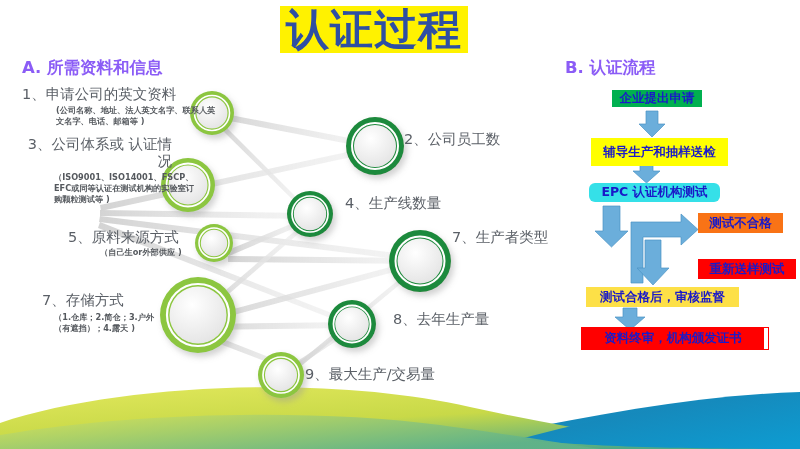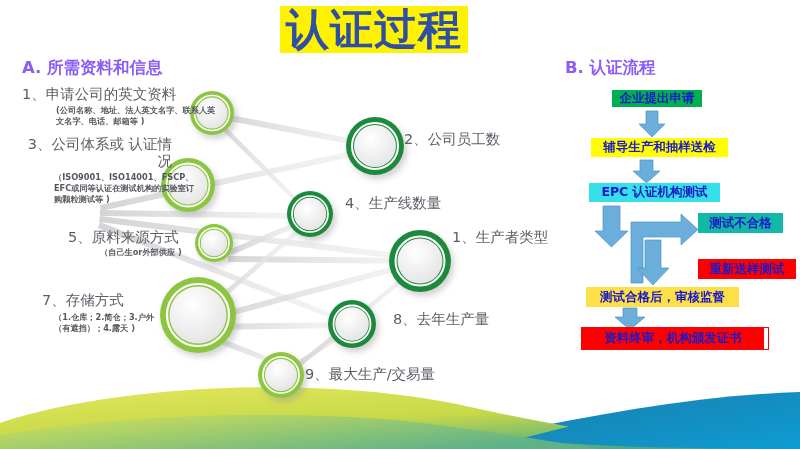--- a/index.html
+++ b/index.html
@@ -83,23 +83,23 @@
   .fbox{
     position:absolute;z-index:22;
     font-family:"DejaVu Sans","Liberation Sans",sans-serif;
     font-size:12.5px;font-weight:700;
     color:#1A1AC8;
     display:flex;align-items:center;justify-content:center;
     white-space:nowrap;
     box-sizing:border-box;
   }
   #fb1{left:612px;top:90px;width:90px;height:17px;background:#00B050;}
-  #fb2{left:591px;top:138px;width:137px;height:19px;background:#FFFF00;}
-  #fb3{left:589px;top:183px;width:131px;height:19px;background:#35E0E8;}
-  #fb4{left:698px;top:213px;width:85px;height:20px;background:#14b8a6;}
+  #fb2{left:591px;top:138px;width:137px;height:28px;background:#FFFF00;}
+  #fb3{left:589px;top:183px;width:131px;height:19px;background:#35E0E8;border-radius:6px;}
+  #fb4{left:698px;top:213px;width:85px;height:20px;background:#f97316;}
   #fb5{left:698px;top:259px;width:98px;height:20px;background:#FF0000;}
   #fb6{left:586px;top:287px;width:153px;height:20px;background:#fde047;}
   #fb7{left:582px;top:328px;width:186px;height:21px;background:#FF0000;border-right:4px solid #fff;
        box-shadow:0 0 0 1px #FF0000;}
 
   #flow-arrows{position:absolute;left:0;top:0;width:800px;height:449px;z-index:21;}
 </style>
 </head>
 <body>
 
@@ -217,21 +217,21 @@
 
   <div class="item" id="it2">
     <div class="lbl">2、公司员工数</div>
   </div>
 
   <div class="item" id="it4">
     <div class="lbl">4、生产线数量</div>
   </div>
 
   <div class="item" id="it6">
-    <div class="lbl">1、生产者类型</div>
+    <div class="lbl">7、生产者类型</div>
   </div>
 
   <div class="item" id="it8">
     <div class="lbl">8、去年生产量</div>
   </div>
 
   <div class="item" id="it9">
     <div class="lbl">9、最大生产/交易量</div>
   </div>
 

